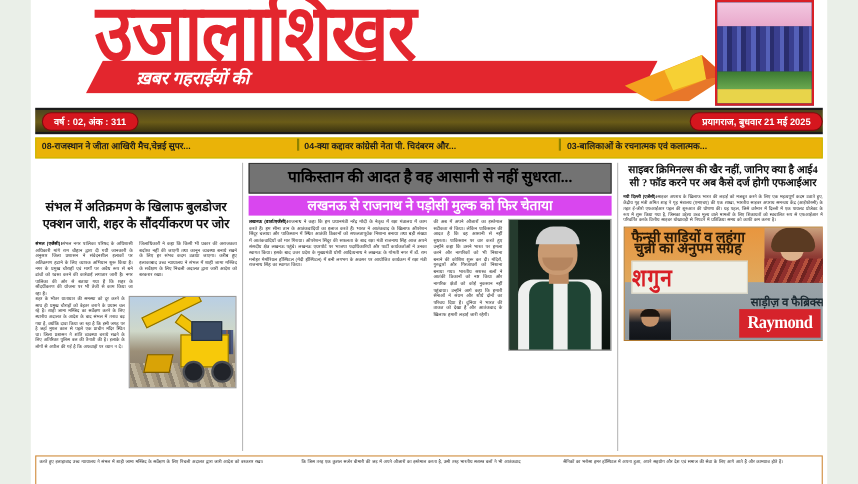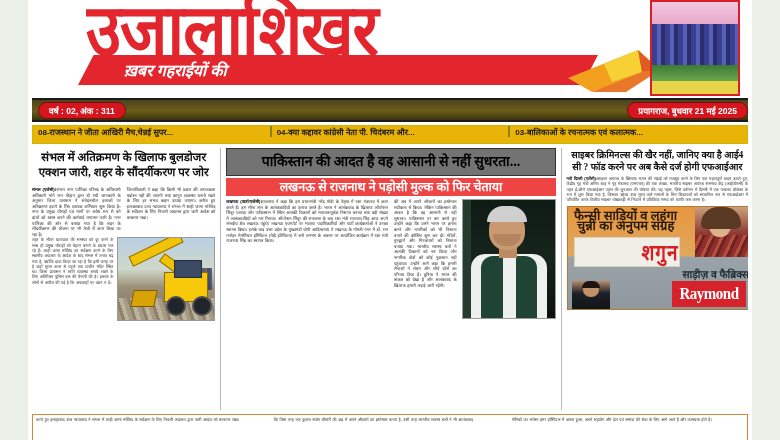--- a/index.html
+++ b/index.html
@@ -80,42 +80,42 @@
     font-size:8px;font-weight:bold;color:#1a1a1a;white-space:nowrap;
     overflow:hidden;
   }
   .tick + .tick{border-left:2px solid #8d8200;}
 
   
   .grid{
     display:flex;margin:4px 4px 0 4px;height:262px;
   }
   .col{position:relative;overflow:hidden;}
-  .col.left{width:186px;padding-right:5px;}
+  .col.left{width:186px;padding-right:5px;margin-top:32px;}
   .col.center{width:334px;padding:0 5px;border-left:1px solid #b9b9b9;border-right:1px solid #b9b9b9;}
   .col.right{width:184px;padding-left:5px;}
 
   .hl-left{
     text-align:center;font-weight:bold;font-size:11.5px;line-height:15px;
     color:#111;font-family:"Liberation Serif","DejaVu Serif",serif;
     padding:2px 2px 4px 2px;
   }
   .hl-right{
     text-align:center;font-weight:bold;font-size:9.5px;line-height:12px;
     color:#111;font-family:"Liberation Serif","DejaVu Serif",serif;
     padding:1px 1px 3px 1px;
   }
   .hl-main{
     border:1px solid #333;padding:3px 4px;background:#737373;
     font-family:"Liberation Serif","DejaVu Serif",serif;
     font-weight:bold;font-size:14px;line-height:20px;color:#000;
     text-align:center;white-space:nowrap;overflow:hidden;
   }
   .hl-sub{
-    margin-top:2px;background:#ef4444;color:#fff;text-align:center;
+    margin-top:2px;background:#d946ef;color:#fff;text-align:center;
     font-family:"Liberation Serif","DejaVu Serif",serif;
     font-weight:bold;font-size:12.5px;line-height:18px;
     white-space:nowrap;overflow:hidden;
   }
 
   
   .body2{display:flex;gap:6px;margin-top:3px;}
   .bcol{flex:1;}
   .txt{
     font-size:4.2px;line-height:5.6px;color:#2a2a2a;text-align:justify;
@@ -169,21 +169,21 @@
     position:absolute;right:0;top:0;width:54px;height:50px;
     background:linear-gradient(180deg,#caa07c 0%,#8e3b34 52%,#6d2a27 100%);
   }
   .am-hair{position:absolute;left:6px;top:0;width:40px;height:22px;border-radius:20px 20px 6px 6px;background:#5a3a22;}
   .am-face{position:absolute;left:14px;top:6px;width:22px;height:24px;border-radius:46%;background:#dcb18c;}
   .am-dress{position:absolute;left:0;top:28px;width:54px;height:22px;background:
       repeating-linear-gradient(115deg,#8f2f2c 0 4px,#b5503c 4px 7px,#6f2320 7px 10px);}
   .ad-brand{
     position:absolute;left:6px;top:30px;width:104px;height:28px;
     background:#efefe6;border:1px solid #d8d3c0;
-    display:flex;align-items:center;justify-content:flex-end;
+    display:flex;align-items:center;justify-content:flex-start;
   }
   .ad-brand span{
     font-family:"Liberation Serif","DejaVu Serif",serif;
     font-weight:bold;font-size:19px;color:#d81f26;letter-spacing:1px;
     transform:scaleY(1.15);
   }
   .ad-sub{
     position:absolute;left:0;top:60px;width:100%;text-align:right;
     font-family:"Liberation Serif","DejaVu Serif",serif;
     font-weight:bold;font-size:10.5px;color:#1d2b33;

